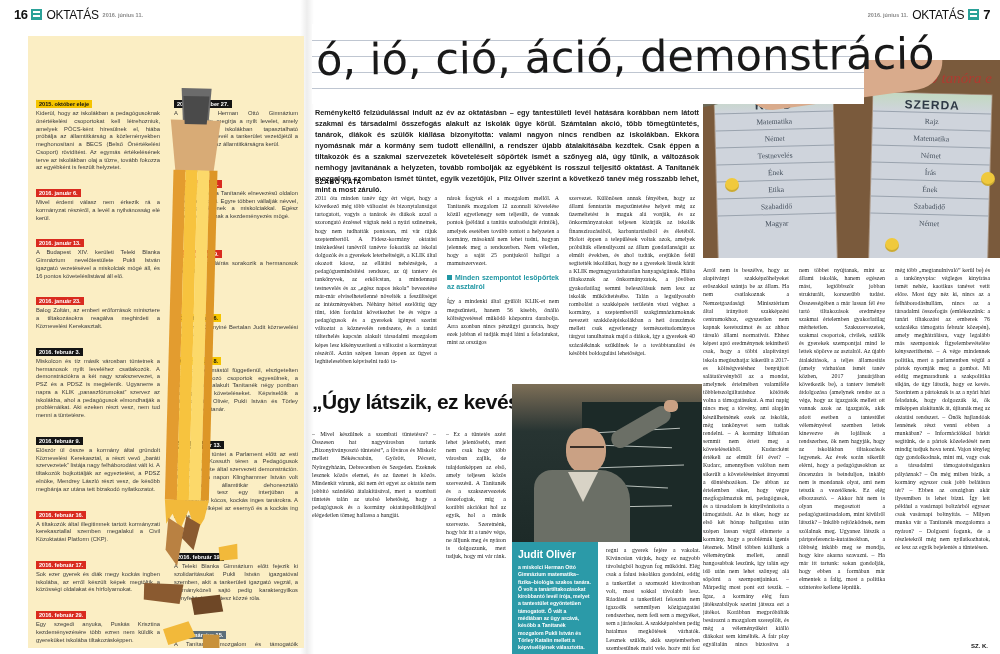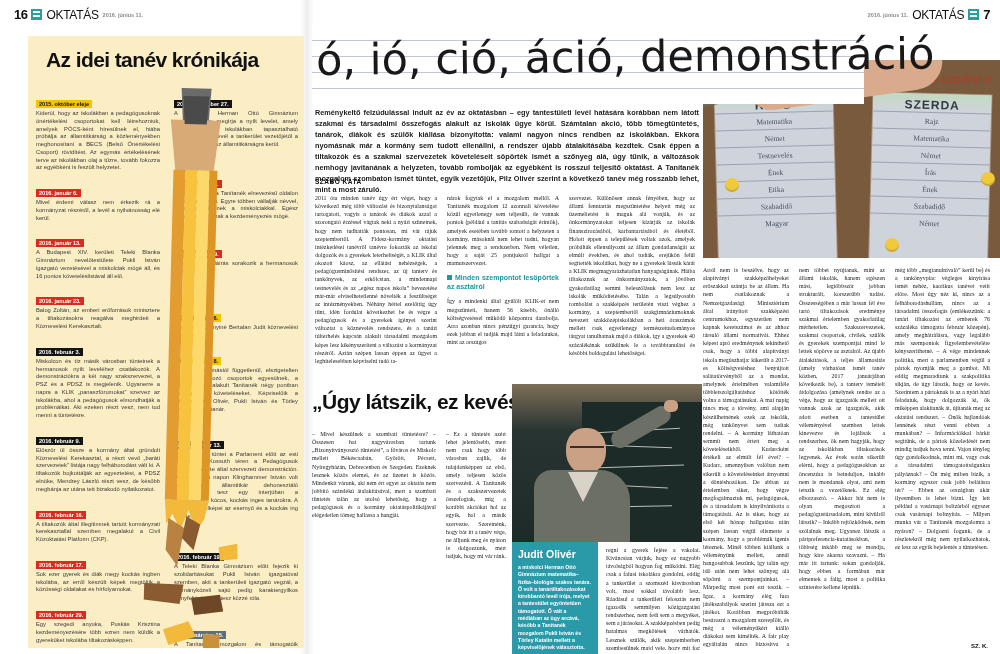--- a/index.html
+++ b/index.html
@@ -126,21 +126,20 @@
 
   <section class="page-left">
     <div class="hdr hdr-left">
       <span class="pageno">16</span>
       <span class="logo"></span>
       <span class="secname">OKTATÁS</span>
       <span class="issuedate">2016. június 11.</span>
     </div>
 
     <div class="panel">
-      <h1 class="panel-title">Az idei tanév krónikája</h1>
       <div class="tcol tcol1">
           <div class="entry"><span class="chip yellow">2015. október eleje</span><p>Kiderül, hogy az iskolákban a pedagógusoknak önértékelési csoportokat kell létrehozniuk, amelyek PÖCS-ként híresülnek el, hiába próbálja az államtitkárság a közleményekben meghonosítani a BECS (Belső Önértékelési Csoport) rövidítést. Az egymás értékelésének terve az iskolákban olaj a tűzre, tovább fokozza az egyébként is feszült helyzetet.</p></div>
           <div class="entry"><span class="chip red">2016. január 6.</span><p>Mivel érdemi válasz nem érkezik rá a kormányzat részéről, a levél a nyilvánosság elé kerül.</p></div>
           <div class="entry"><span class="chip red">2016. január 13.</span><p>A Budapest XIV. kerületi Teleki Blanka Gimnázium nevelőtestülete Pukli István igazgató vezetésével a miskolciak mögé áll, és 16 pontos követeléslistával áll elő.</p></div>
           <div class="entry"><span class="chip red">2016. január 23.</span><p>Balog Zoltán, az emberi erőforrások minisztere a tiltakozásokra reagálva meghirdeti a Köznevelési Kerekasztalt.</p></div>
           <div class="entry"><span class="chip black">2016. február 3.</span><p>Miskolcon és tíz másik városban tüntetnek a hermanosok nyílt leveléhez csatlakozók. A demonstrációkra a két nagy szakszervezet, a PSZ és a PDSZ is megjelenik. Ugyanerre a napra a KLIK „panaszfórumokat” szervez az iskolákba, ahol a pedagógusok elmondhatják a problémáikat. Aki ezeken részt vesz, nem tud menni a tüntetésre.</p></div>
           <div class="entry"><span class="chip black">2016. február 9.</span><p>Először ül össze a kormány által gründolt Köznevelési Kerekasztal, a részt vevő „baráti szervezetek” listája nagy felháborodást vált ki. A tiltakozók bojkottálják az egyeztetést, a PDSZ elnöke, Mendrey László részt vesz, de később megbánja az utána tett bizakodó nyilatkozatot.</p></div>
           <div class="entry"><span class="chip red">2016. február 16.</span><p>A tiltakozók által illegitimnek tartott kormányzati kerekasztallal szemben megalakul a Civil Közoktatási Platform (CKP).</p></div>
           <div class="entry"><span class="chip red">2016. február 17.</span><p>Sok ezer gyerek és diák megy kockás ingben iskolába, az erről készült képek megtöltik a közösségi oldalakat és hírfolyamokat.</p></div>
           <div class="entry"><span class="chip red">2016. február 29.</span><p>Egy szegedi anyuka, Puskás Krisztina kezdeményezésére több ezren nem küldik a gyereküket iskolába tiltakozásképpen.</p></div>

